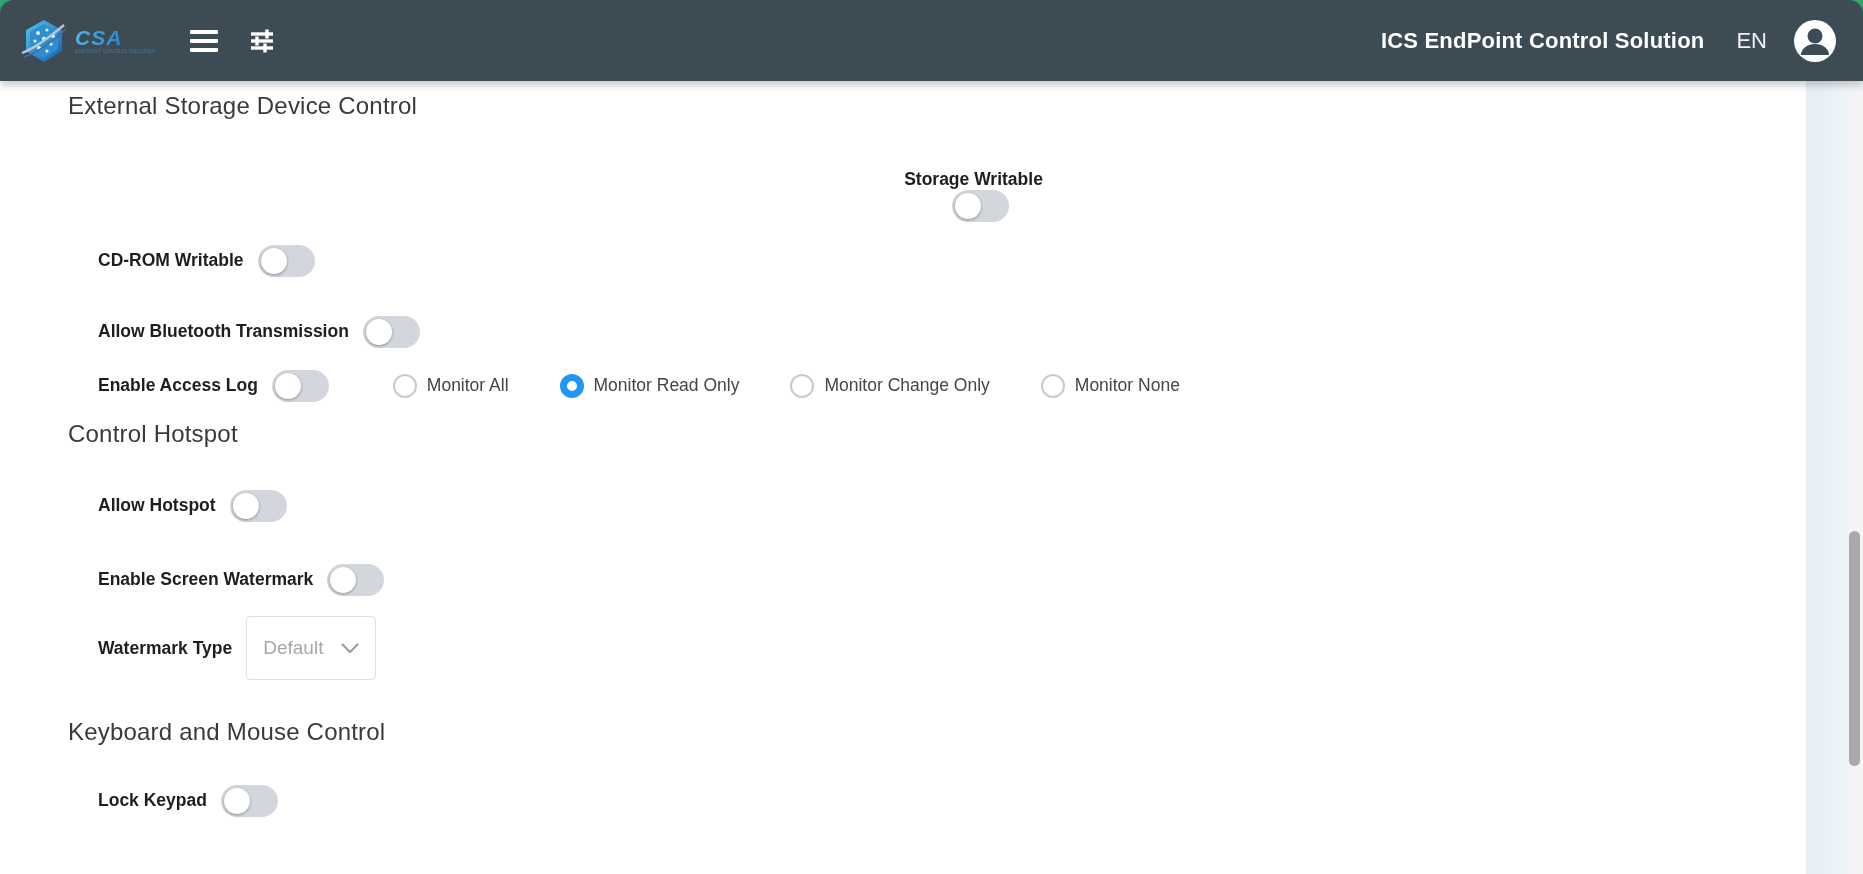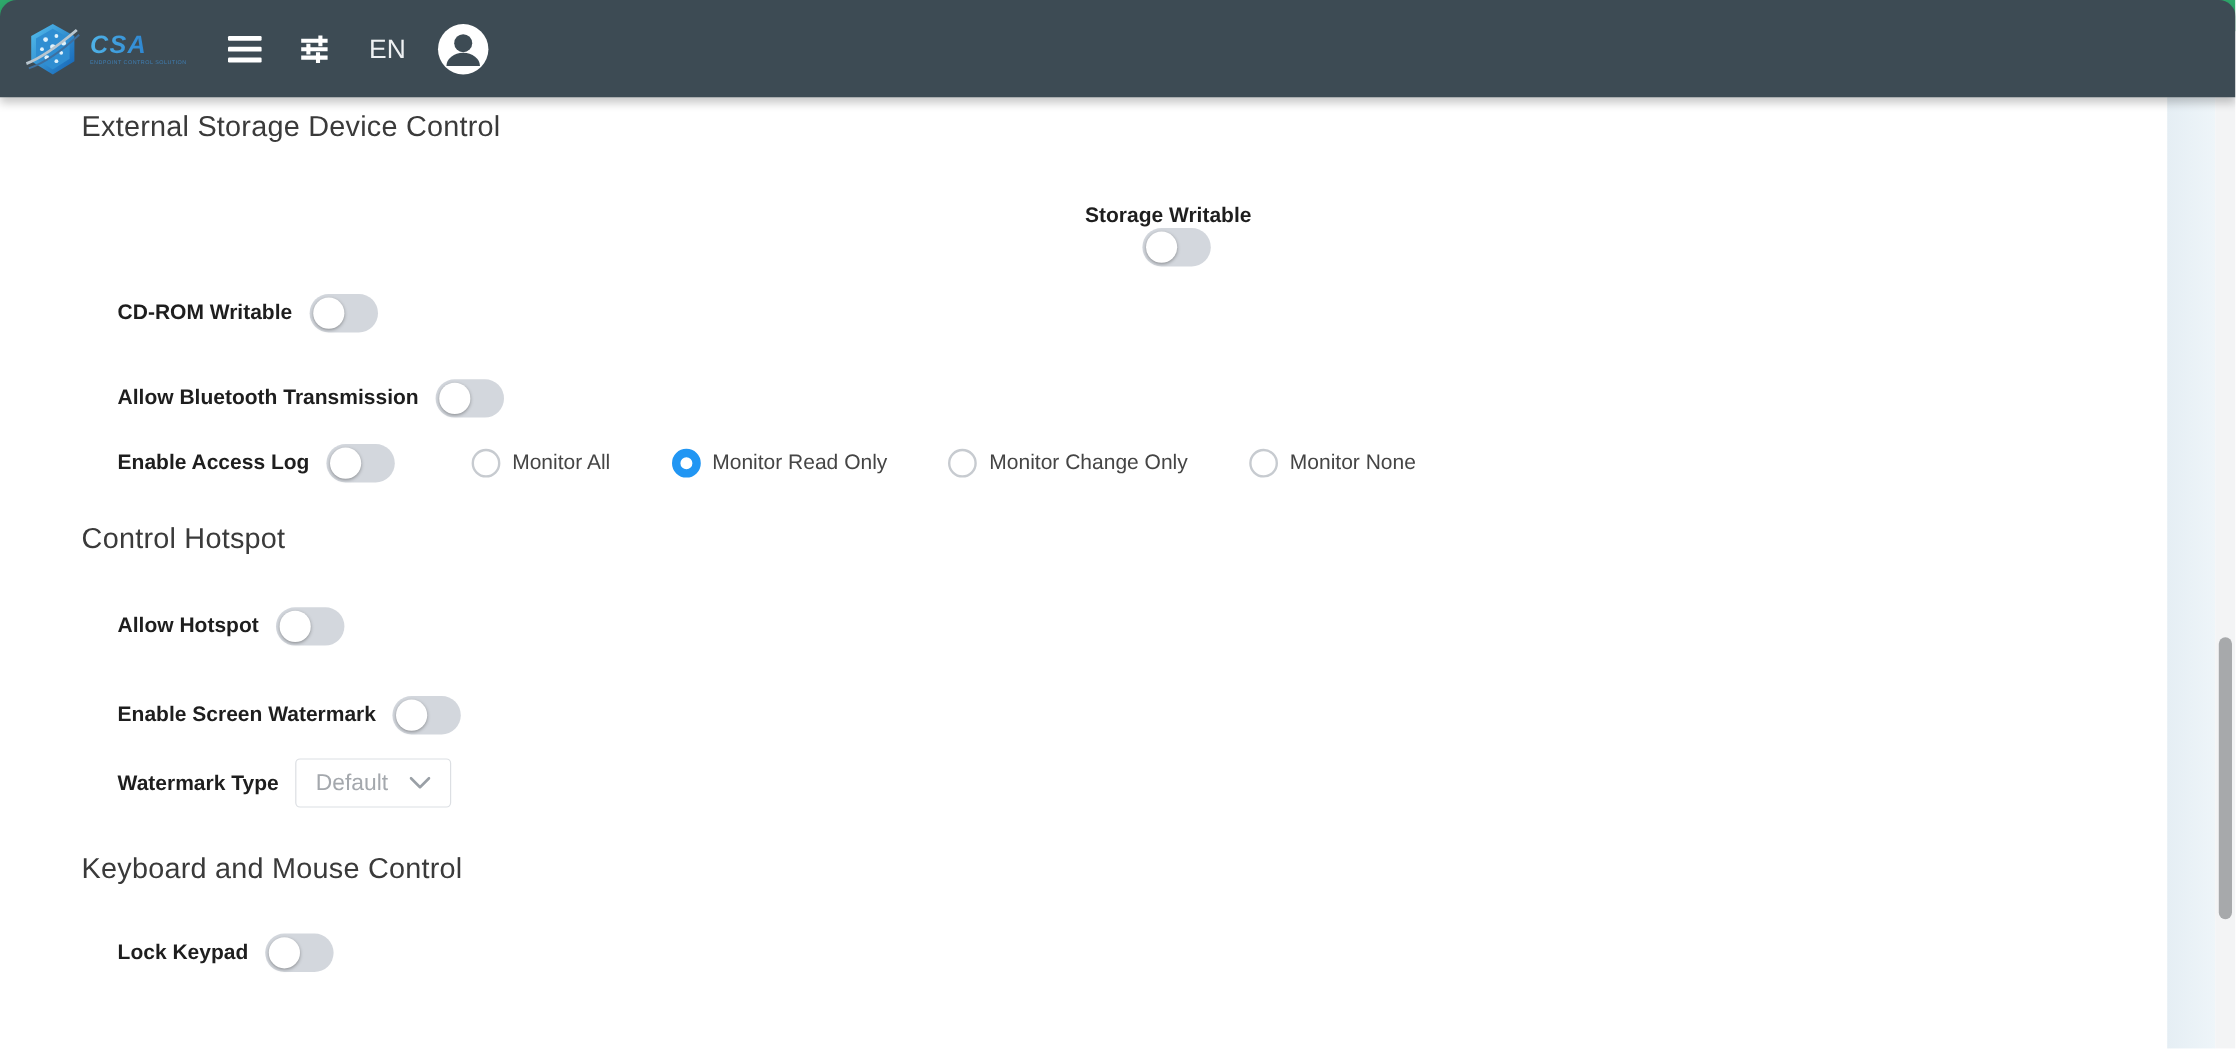--- a/index.html
+++ b/index.html
@@ -26,21 +26,21 @@
   .menu-btn span { display:block; height:4px; background:#fff; border-radius:1px; }
   .tune-btn { margin-left:30px; cursor:pointer; display:flex; align-items:center; }
   .nav-title { margin-left:auto; color:#ffffff; font-weight:bold; font-size:22px; letter-spacing:.2px; }
   .nav-lang { margin-left:32px; color:#eef1f3; font-size:22px; cursor:pointer; }
   .nav-avatar { margin-left:26px; cursor:pointer; display:flex; align-items:center; }
 
   
   .content { position:relative; padding:5px 0 0 68px; }
   .section-heading { font-size:24px; font-weight:400; color:#3a3a3a; letter-spacing:.2px; }
   .h-1 { margin-top:6px; }
-  .h-2 { margin-top:34px; }
+  .h-2 { margin-top:18px; }
   .h-3 { margin-top:44px; }
   .h-4 { margin-top:38px; }
 
   .row { display:flex; align-items:center; min-height:33px; margin-left:30px; }
   .row-label { font-size:17.5px; font-weight:bold; color:#1e1e1e; margin-right:14px; white-space:nowrap; }
   .r-1 { margin-top:49px;flex-direction:column; } .r-2 { margin-top:22px;text-align:center; } .r-3 { margin-top:21px; }
   .r-4 { margin-top:38px; } .r-5 { margin-top:41px; } .r-6 { margin-top:41px; }
   .r-7 { margin-top:20px; } .r-8 { margin-top:38px; }
 
   
@@ -52,21 +52,21 @@
 
   
   .radio-group { display:flex; align-items:center; margin-left:64px; gap:51px; }
   .radio-opt { display:flex; align-items:center; gap:10px; cursor:pointer; }
   .radio { width:24px; height:24px; border-radius:50%; border:2px solid #c7cbd0;
            background:#fff; flex:0 0 auto; }
   .radio.checked { border:7px solid #2196f3; }
   .radio-label { font-size:17.5px; color:#454545; white-space:nowrap; }
 
   
-  .select { display:flex; align-items:center; gap:18px; height:41px; padding:0 16px;
+  .select { display:flex; align-items:center; gap:18px; height:64px; padding:0 16px;
             border:1px solid #dcdfe3; border-radius:4px; background:#fff; cursor:pointer; }
   .select-value { font-size:19px; color:#a4a8ad; }
 
   
   .right-strip { position:absolute; top:81px; right:17px; width:40px; height:793px;
                  background:linear-gradient(to right,#e5eef4,#eef5f9); }
   .scroll-track { position:absolute; top:81px; right:0; width:17px; height:793px; background:#f3f4f5; }
   .scroll-thumb { position:absolute; top:450px; left:3px; width:11px; height:235px;
                   background:#a7a9ab; border-radius:6px; cursor:pointer; }
 </style>
@@ -117,20 +117,21 @@
       <svg width="28" height="28" viewBox="0 0 28 28" fill="none" stroke="#ffffff" stroke-width="3.4">
         <line x1="3" y1="7" x2="25" y2="7"></line>
         <line x1="19" y1="2.5" x2="19" y2="11.5"></line>
         <line x1="3" y1="14" x2="25" y2="14"></line>
         <line x1="9" y1="9.5" x2="9" y2="18.5"></line>
         <line x1="3" y1="21" x2="25" y2="21"></line>
         <line x1="17" y1="16.5" x2="17" y2="25.5"></line>
       </svg>
     </div>
 
+    <div class="nav-title">ICS EndPoint Control Solution</div>
     <div class="nav-lang">EN</div>
     <div class="nav-avatar">
       <svg width="44" height="44" viewBox="0 0 44 44">
         <circle cx="22" cy="22" r="21" fill="#ffffff"></circle>
         <circle cx="22" cy="17" r="7.5" fill="#3d4b54"></circle>
         <path d="M8 36 a14 11 0 0 1 28 0 z" fill="#3d4b54"></path>
       </svg>
     </div>
   </div>
 

